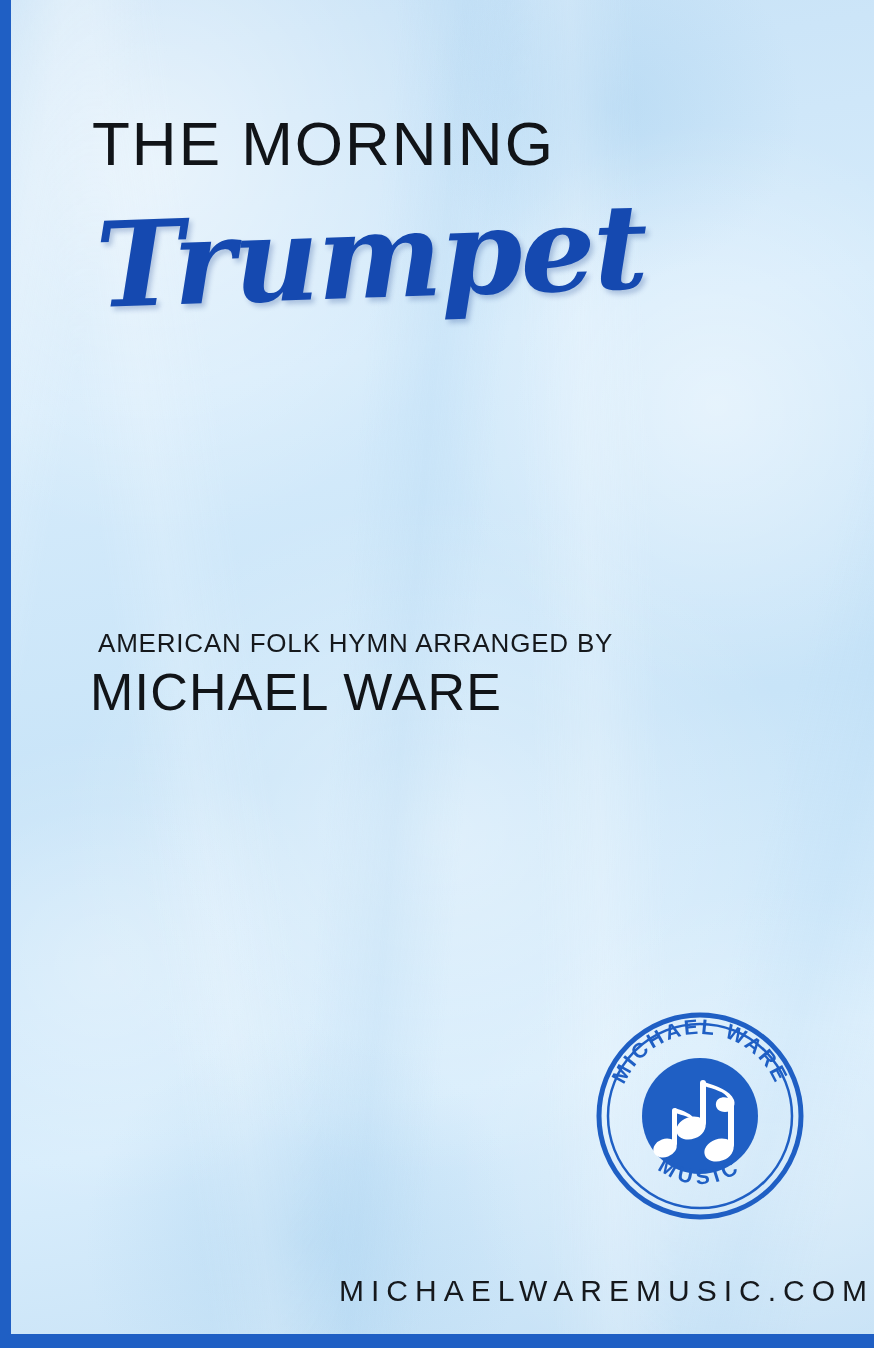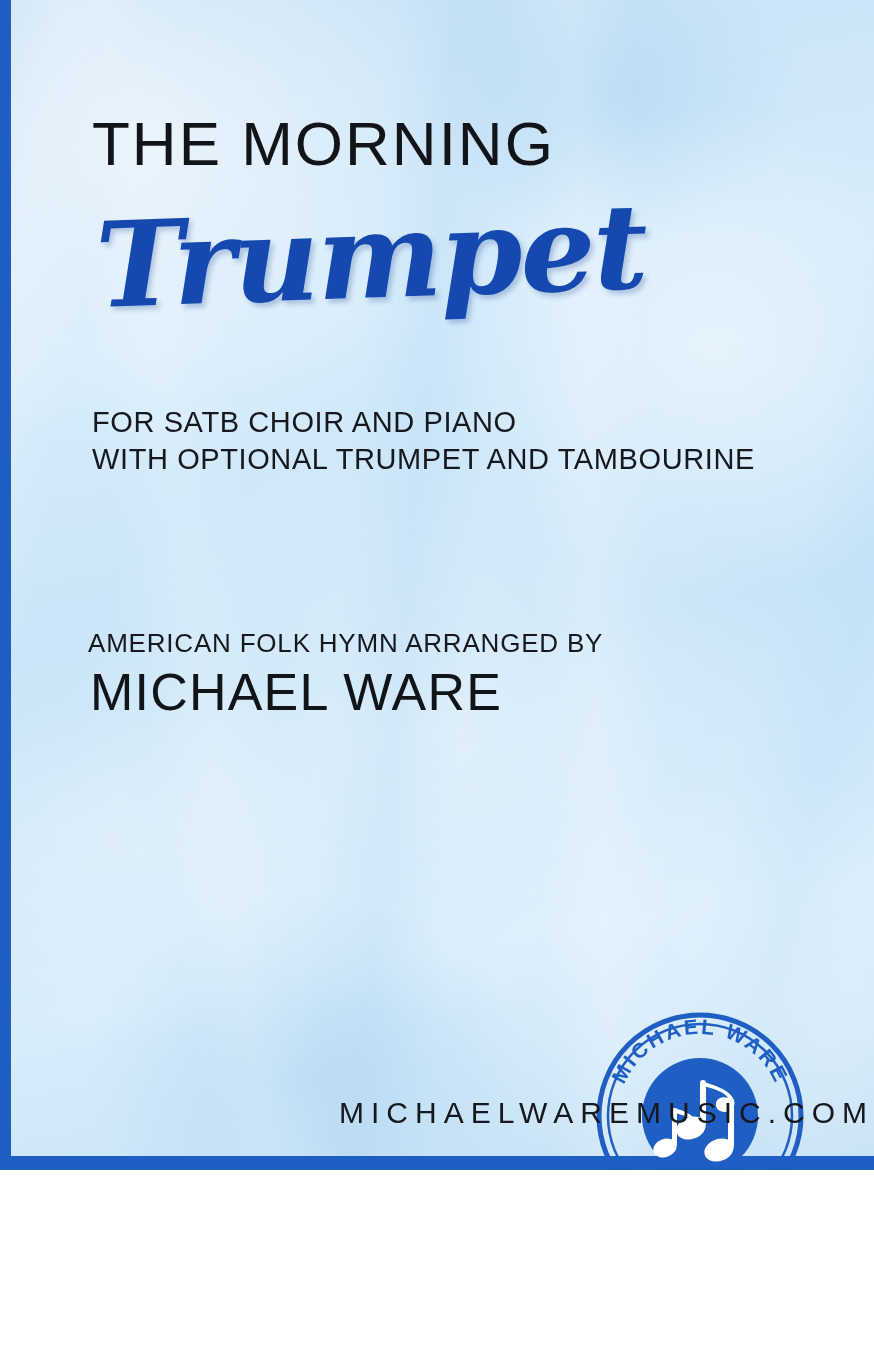--- a/index.html
+++ b/index.html
@@ -6,21 +6,21 @@
     margin: 0;
     padding: 0;
     background: #ffffff;
   }
   body {
     font-family: "Liberation Sans", sans-serif;
   }
   .page {
     position: relative;
     width: 874px;
-    height: 1170px;
+    height: 1348px;
     overflow: hidden;
     background: #86efac;
   }
   
   .bg-wash {
     position: absolute;
     inset: 0;
     background:
       radial-gradient(ellipse 55% 40% at 18% 12%, rgba(255,255,255,0.55), rgba(255,255,255,0) 70%),
       radial-gradient(ellipse 45% 30% at 82% 30%, rgba(255,255,255,0.45), rgba(255,255,255,0) 70%),
@@ -96,21 +96,21 @@
     font-size: 29px;
     line-height: 1.28;
     color: #15181c;
     font-weight: 300;
     letter-spacing: 0.6px;
     text-transform: uppercase;
   }
 
   .credit-line {
     position: absolute;
-    left: 88px;
+    left: 98px;
     top: 628px;
     font-size: 26px;
     color: #15181c;
     font-weight: 300;
     letter-spacing: 0.8px;
     text-transform: uppercase;
     white-space: nowrap;
   }
 
   .arranger {
@@ -155,24 +155,20 @@
 
   <div class="edge-left"></div>
   <div class="edge-bottom"></div>
 
   <div class="content">
 
     <div class="title-main">THE MORNING</div>
 
     <div class="title-script">Trumpet</div>
 
-    <div class="subtitle">
-      <div>FOR SATB CHOIR AND PIANO</div>
-      <div>WITH OPTIONAL TRUMPET AND TAMBOURINE</div>
-    </div>
 
     <div class="credit-line">AMERICAN FOLK HYMN ARRANGED BY</div>
 
     <div class="arranger">MICHAEL WARE</div>
 
     <div class="logo">
       <svg viewBox="0 0 216 216" width="216" height="216" aria-hidden="true">
         <defs>
           <path id="arcTop" d="M 26,108 A 82,82 0 0 1 190,108"></path>
           <path id="arcBottom" d="M 40,108 A 68,68 0 0 0 176,108"></path>

